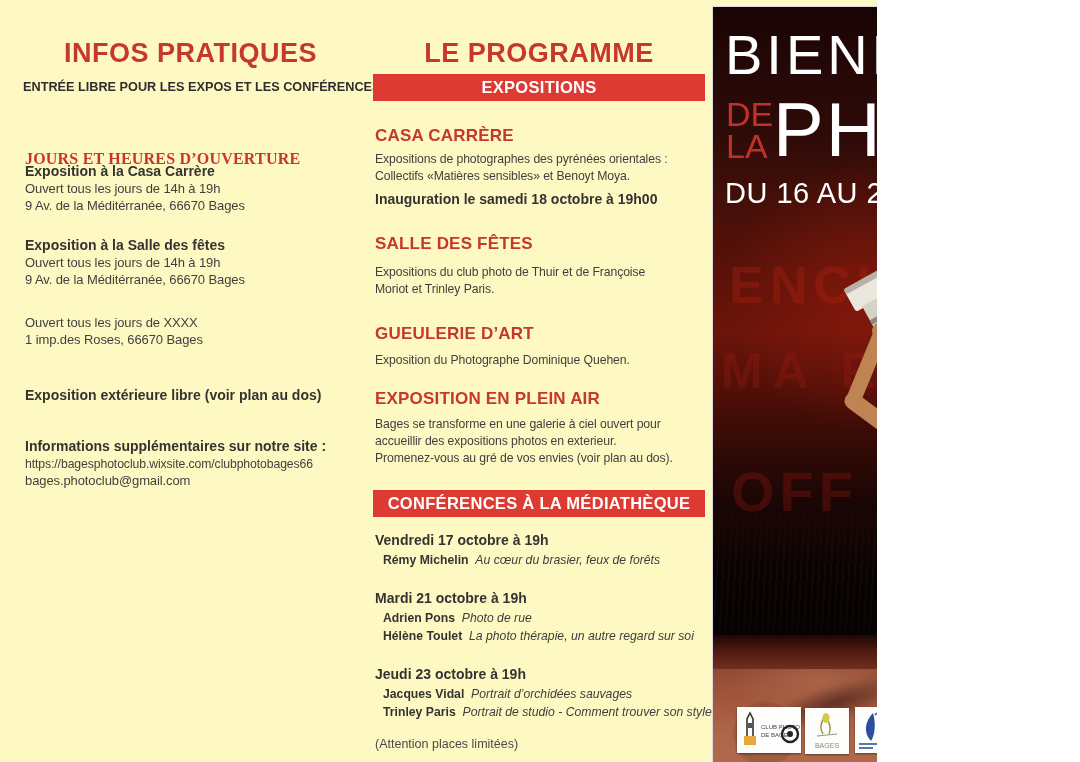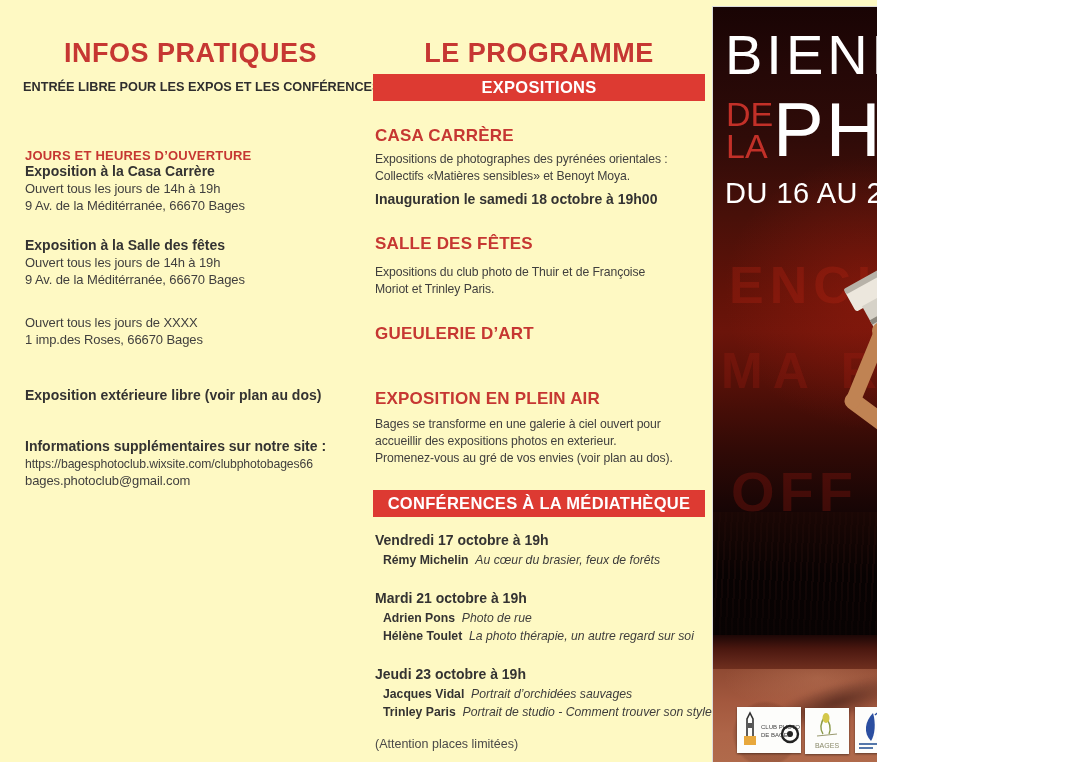--- a/index.html
+++ b/index.html
@@ -5,21 +5,21 @@
   html,body{margin:0;padding:0;background:#ffffff;}
   .page{position:relative;width:877px;height:762px;background:#fef9c3;overflow:hidden;
         font-family:"Liberation Sans",sans-serif;color:#3e3d3c;}
   .abs{position:absolute;}
   .cond{display:inline-block;transform:scaleX(0.94);transform-origin:0 50%;white-space:nowrap;}
   
   .col-left{position:absolute;left:23px;top:0;width:335px;height:762px;}
   .flyer-title{position:absolute;width:100%;text-align:center;font-size:27px;font-weight:bold;
                color:#c63732;letter-spacing:0.5px;white-space:nowrap;}
   .entry-note{font-size:13.5px;font-weight:bold;color:#2f2e2e;}
-  .sec-head{font-size:13px;font-weight:bold;color:#c63732;letter-spacing:0.2px;}
+  .sec-head{font-size:16px;font-weight:bold;color:#c63732;letter-spacing:0.2px;font-family:Liberation Serif, serif;}
   .body-txt{font-size:13px;line-height:17px;color:#403f3e;letter-spacing:-0.1px;}
   .venue-name{font-size:14px;font-weight:bold;color:#343332;line-height:17px;}
   
   .col-mid{position:absolute;left:373px;top:0;width:332px;height:762px;}
   .banner{position:absolute;left:0;width:332px;height:27px;background:#dd3a32;color:#ffffff;
           font-weight:bold;font-size:16.5px;text-align:center;line-height:27px;letter-spacing:0.3px;}
   .prog-head{font-size:17px;font-weight:bold;color:#c63732;letter-spacing:0.2px;}
   .talk-line{font-size:13px;line-height:18px;white-space:nowrap;padding-left:8px;}
   .speaker{font-weight:bold;color:#343332;}
   .talk-title{font-style:italic;color:#3e3d3c;}
@@ -121,20 +121,23 @@
     </div>
     <div class="abs venue-name" style="top:191px;left:2px;">Inauguration le samedi 18 octobre à 19h00</div>
 
     <div class="abs prog-head" style="top:234px;left:2px;">SALLE DES FÊTES</div>
     <div class="abs body-txt" style="top:263px;left:2px;">
       <span class="cond">Expositions du club photo de Thuir et de Françoise</span><br>
       <span class="cond">Moriot et Trinley Paris.</span>
     </div>
 
     <div class="abs prog-head" style="top:324px;left:2px;">GUEULERIE D’ART</div>
+    <div class="abs body-txt" style="top:351px;left:2px;">
+      <span class="cond">Exposition du Photographe Dominique Quehen.</span>
+    </div>
 
     <div class="abs prog-head" style="top:389px;left:2px;">EXPOSITION EN PLEIN AIR</div>
     <div class="abs body-txt" style="top:415px;left:2px;">
       <span class="cond">Bages se transforme en une galerie à ciel ouvert pour</span><br>
       <span class="cond">accueillir des expositions photos en exterieur.</span><br>
       <span class="cond">Promenez-vous au gré de vos envies (voir plan au dos).</span>
     </div>
 
     <div class="banner" style="top:490px;">CONFÉRENCES À LA MÉDIATHÈQUE</div>
 

